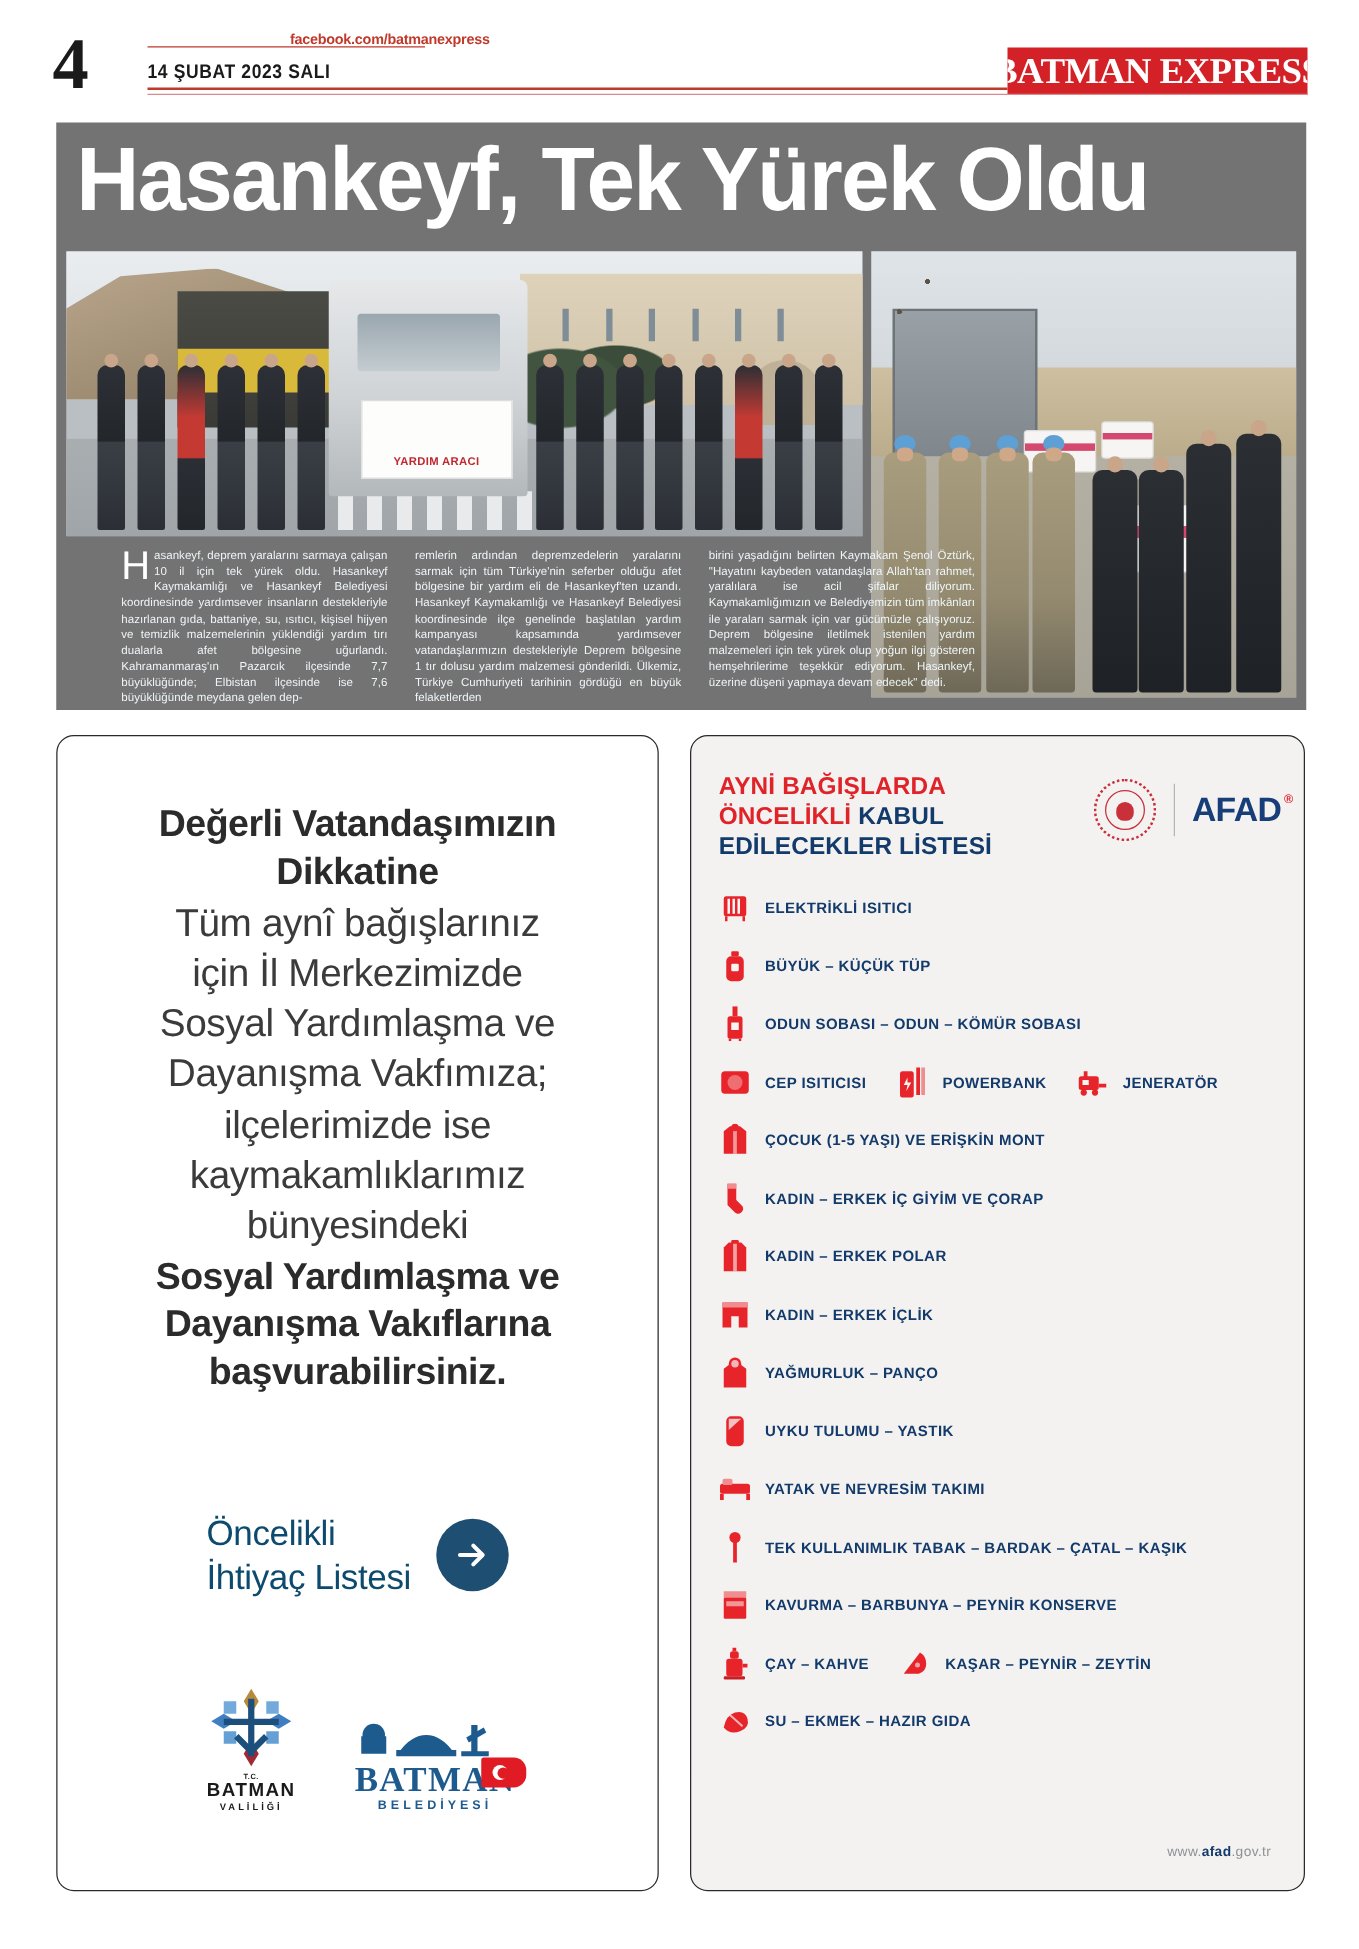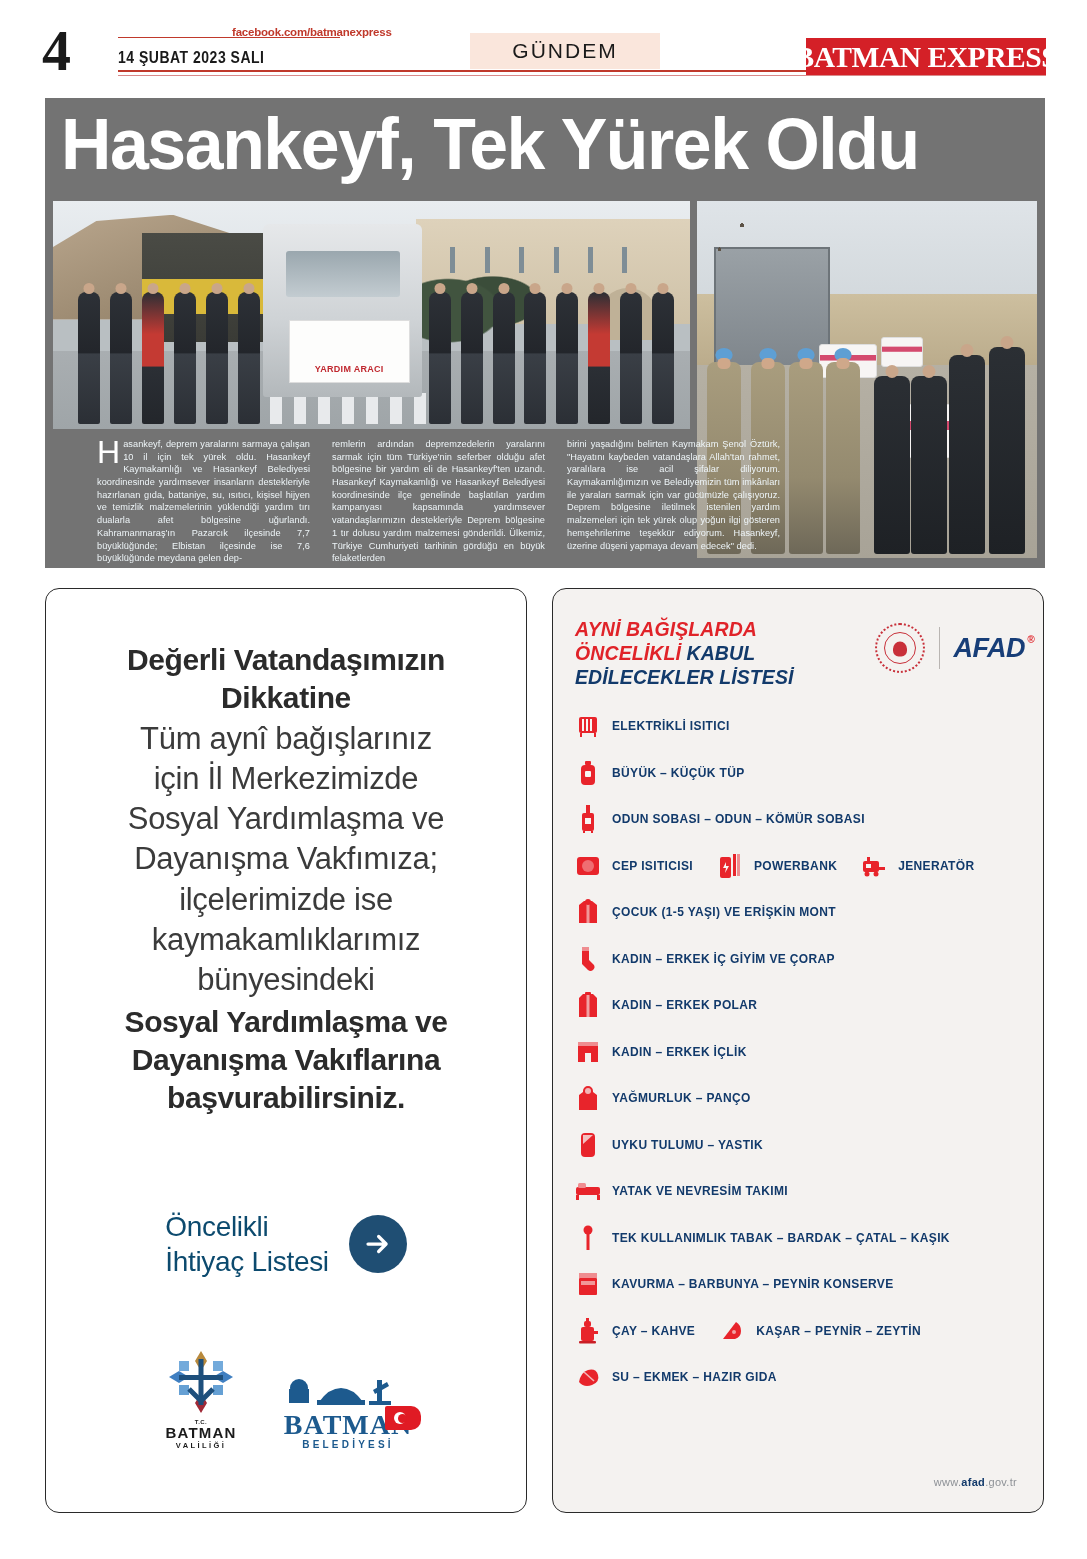--- a/index.html
+++ b/index.html
@@ -353,21 +353,21 @@
     top: 588px;
     width: 492px;
     height: 925px;
     background: #f4f2f0;
     border: 1.5px solid #2a2a2a;
     border-radius: 14px;
     overflow: hidden;
   }
   .pr-head {
     position: absolute; left: 22px; top: 28px; width: 450px;
-    display: flex; justify-content: space-between; align-items: flex-start; font-style: italic;
+    display: flex; justify-content: space-between; align-items: flex-start;
   }
   .pr-title {
     font-family: "Liberation Sans", sans-serif;
     font-size: 19.5px;
     font-weight: bold;
     line-height: 1.24;
     letter-spacing: 0.1px;
   }
   .t-red { color: #e02329; }
   .t-blue { color: #123a6b; }
@@ -401,23 +401,20 @@
   .pr-url b { color: #123a6b; }
 </style>
 </head>
 <body>
 
 <div class="masthead">
   <div class="page-number">4</div>
   <div class="fb-rule"></div>
   <div class="fb-link">facebook.com/batmanexpress</div>
   <div class="issue-date">14 ŞUBAT 2023 SALI</div>
-  <div class="section-badge">
-    <span>GÜNDEM</span>
-  </div>
   <div class="brand-box">
     <span>BATMAN EXPRESS</span>
   </div>
   <div class="head-rule-1"></div>
   <div class="head-rule-2"></div>
 </div>
 
 <div class="article">
 
   <div class="headline">Hasankeyf, Tek Yürek Oldu</div>

